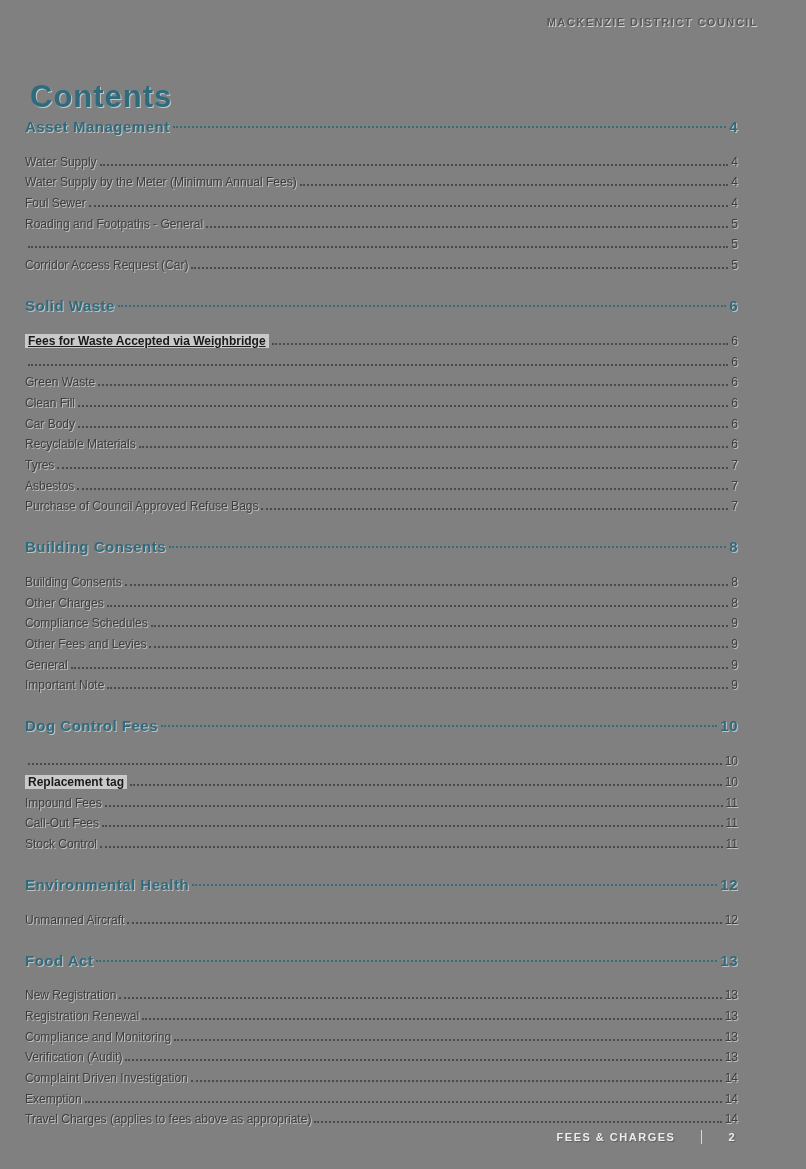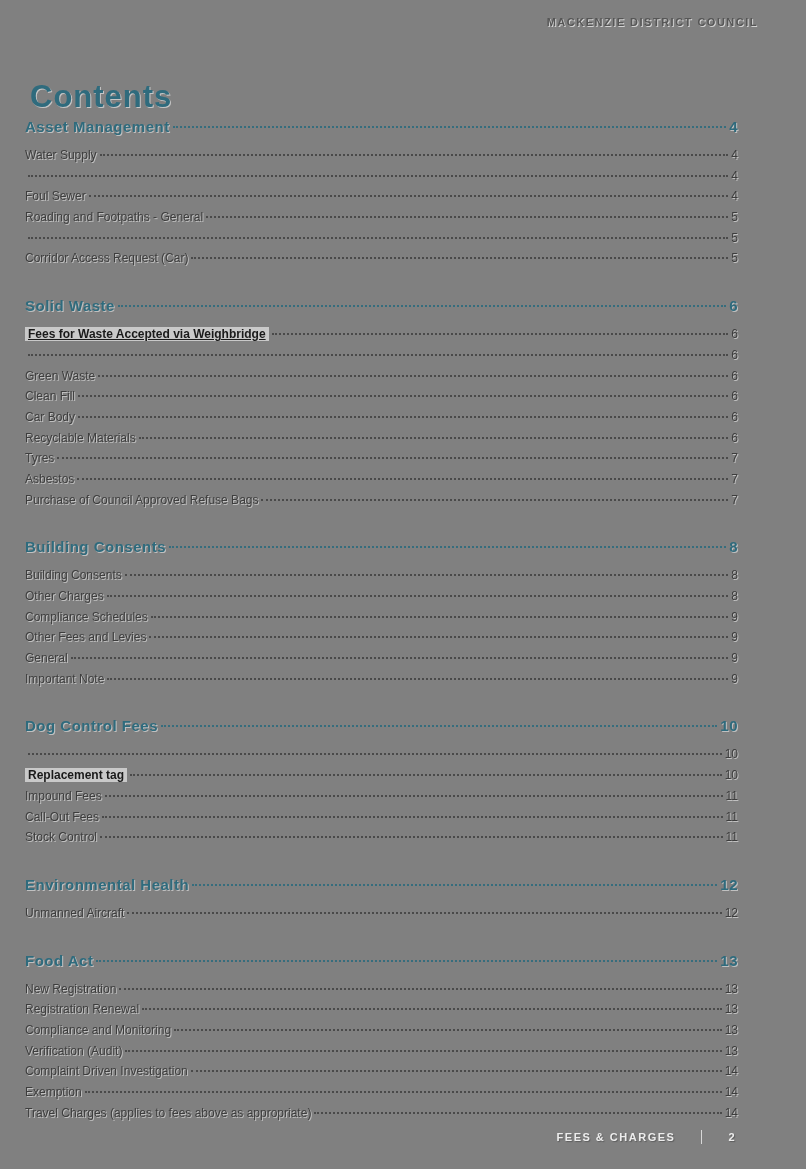--- a/index.html
+++ b/index.html
@@ -36,20 +36,21 @@
     font-size:15px;font-weight:bold;letter-spacing:0.5px;
     color:#2F6B7D;
     text-shadow:1px 1px 0 rgba(255,255,255,0.5);
     margin-bottom:4px;
   }
   .toc-row.item{
     height:20.7px;
     font-size:12px;
     color:#3D3D3D;
     text-shadow:1px 1px 0 rgba(255,255,255,0.5);
+    align-items:flex-end;
   }
   .label{white-space:nowrap;}
   .seg{white-space:pre-wrap;}
   .seg.highlight{
     background:#C9C9C9;
     color:#1a1a1a;
     text-shadow:none;
     padding:0 3px;
     font-weight:bold;
   }
@@ -92,20 +93,21 @@
         <span class="label"><span class="seg">Asset Management</span></span>
         <span class="dots"></span>
         <span class="pagenum">4</span>
       </div>
       <div class="toc-row item">
         <span class="label"><span class="seg">Water Supply</span></span>
         <span class="dots"></span>
         <span class="pagenum">4</span>
       </div>
       <div class="toc-row item">
+        <span class="label"><span class="seg">Water Supply by the Meter (Minimum Annual Fees)</span></span>
         <span class="dots"></span>
         <span class="pagenum">4</span>
       </div>
       <div class="toc-row item">
         <span class="label"><span class="seg">Foul Sewer</span></span>
         <span class="dots"></span>
         <span class="pagenum">4</span>
       </div>
       <div class="toc-row item">
         <span class="label"><span class="seg">Roading and Footpaths - General</span></span>

